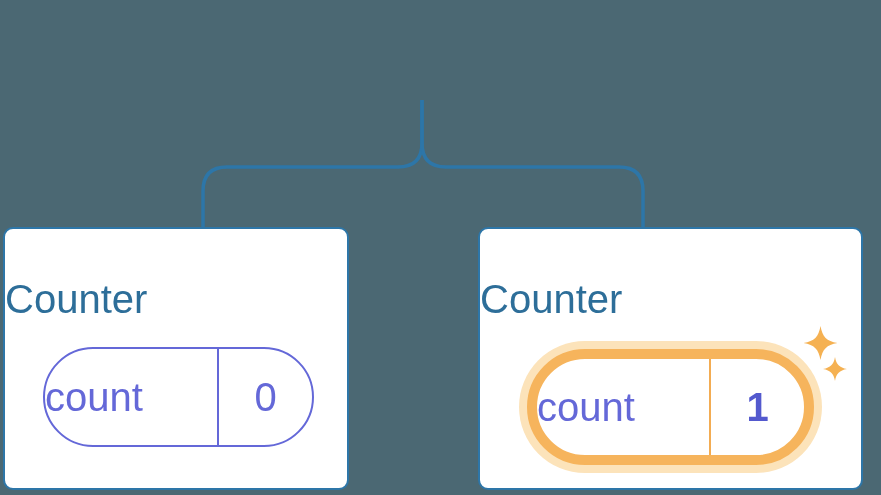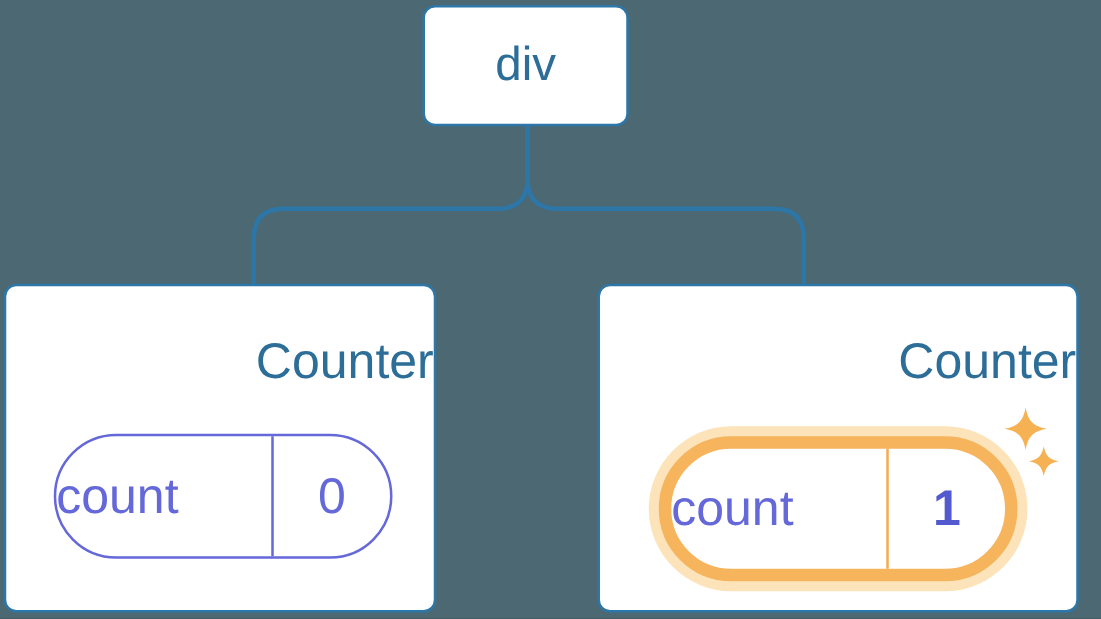--- a/index.html
+++ b/index.html
@@ -36,22 +36,22 @@
   .root-label {
     color: #2D6E99;
     font-size: 38px;
     font-weight: 500;
   }
   .counter-node-left  { left: 3px;   top: 227px; width: 346px; height: 263px; }
   .counter-node-right { left: 478px; top: 227px; width: 385px; height: 263px; }
   .counter-title {
     position: absolute;
     left: 0; right: 0;
-    top: 40px;
-    text-align: right;
+    top: 50px;
+    text-align: left;
     color: #2D6E99;
     font-size: 40px;
     font-weight: 500;
     line-height: 40px;
   }
   .state-pill {
     position: absolute;
     box-sizing: content-box;
     width: 267px; height: 96px;
     border-radius: 60px;
@@ -105,23 +105,20 @@
 </head>
 <body>
 
 <div class="stage">
 
   <svg class="connector-svg" viewBox="0 0 881 495" xmlns="http://www.w3.org/2000/svg" aria-hidden="true">
     <path d="M422,100 L422,143 Q422,167 398,167 L227,167 Q203,167 203,191 L203,228" fill="none" stroke="#2D76A8" stroke-width="3.5"></path>
     <path d="M422,100 L422,143 Q422,167 446,167 L619,167 Q643,167 643,191 L643,228" fill="none" stroke="#2D76A8" stroke-width="3.5"></path>
   </svg>
 
-  <div class="node root-node">
-    <span class="root-label">div</span>
-  </div>
 
   <div class="node counter-node-left">
     <div class="counter-title">Counter</div>
     <div class="state-pill state-pill-plain">
       <div class="pill-key-cell">
         <span class="state-key">count</span>
       </div>
       <div class="pill-divider"></div>
       <div class="pill-value-cell">
         <span class="state-value">0</span>

